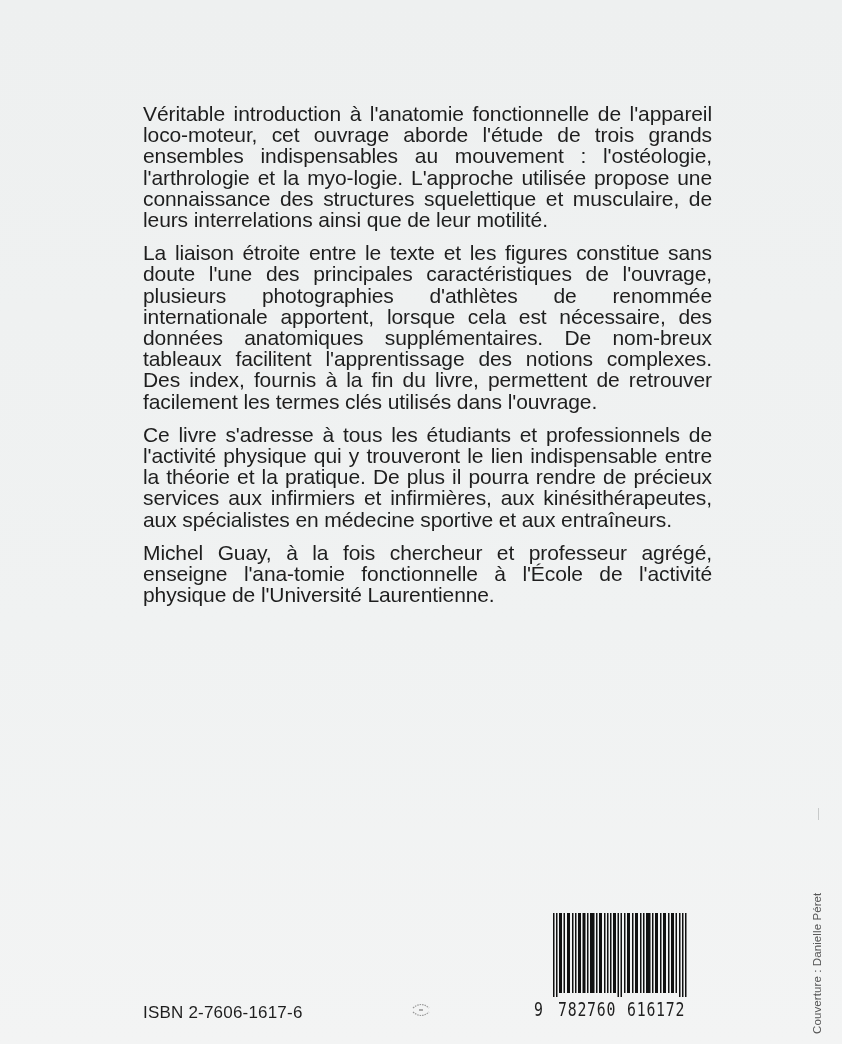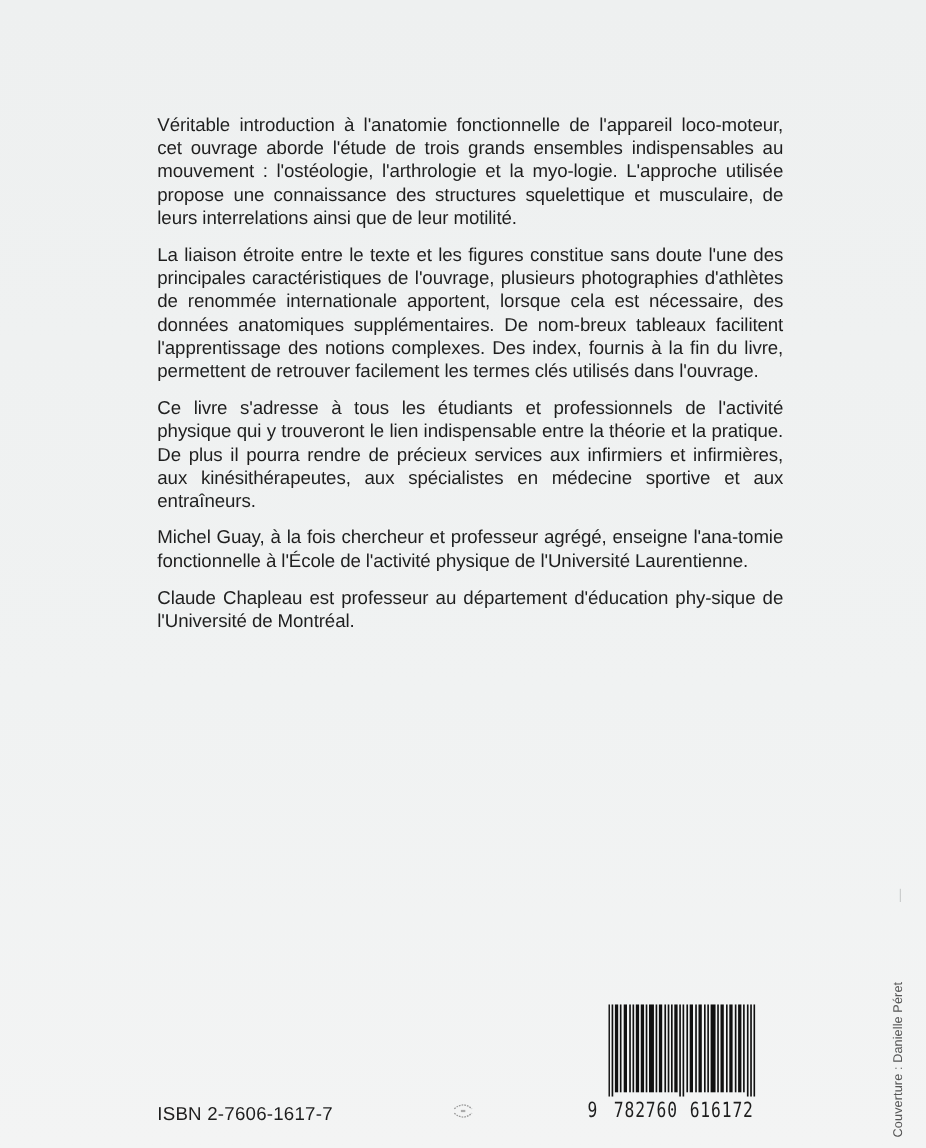--- a/index.html
+++ b/index.html
@@ -19,21 +19,21 @@
       position: absolute;
       left: 0; top: 0;
       width: 842px; height: 1044px;
       background: linear-gradient(180deg, #eef0f0 0%, #f0f2f2 60%, #f3f4f4 100%);
     }
     .body-text {
       position: absolute;
       left: 143px;
       top: 103px;
       width: 569px;
-      font-size: 17px;
+      font-size: 21px;
       line-height: 21.2px;
       letter-spacing: -0.1px;
       font-weight: 300;
     }
     .body-text p {
       margin: 0 0 12px 0;
       text-align: justify;
       text-align-last: left;
       hyphens: manual;
     }
@@ -97,24 +97,23 @@
 </head>
 <body>
 
 <div class="page">
 
   <div class="body-text">
     <p>Véritable introduction à l'anatomie fonctionnelle de l'appareil loco-moteur, cet ouvrage aborde l'étude de trois grands ensembles indispensables au mouvement : l'ostéologie, l'arthrologie et la myo-logie. L'approche utilisée propose une connaissance des structures squelettique et musculaire, de leurs interrelations ainsi que de leur motilité.</p>
     <p>La liaison étroite entre le texte et les figures constitue sans doute l'une des principales caractéristiques de l'ouvrage, plusieurs photographies d'athlètes de renommée internationale apportent, lorsque cela est nécessaire, des données anatomiques supplémentaires. De nom-breux tableaux facilitent l'apprentissage des notions complexes. Des index, fournis à la fin du livre, permettent de retrouver facilement les termes clés utilisés dans l'ouvrage.</p>
     <p>Ce livre s'adresse à tous les étudiants et professionnels de l'activité physique qui y trouveront le lien indispensable entre la théorie et la pratique. De plus il pourra rendre de précieux services aux infirmiers et infirmières, aux kinésithérapeutes, aux spécialistes en médecine sportive et aux entraîneurs.</p>
     <p class="italic">Michel Guay, à la fois chercheur et professeur agrégé, enseigne l'ana-tomie fonctionnelle à l'École de l'activité physique de l'Université Laurentienne.</p>
-    <p class="italic">Claude Chapleau est professeur au département d'éducation phy-sique de l'Université de Montréal.</p>
   </div>
 
-  <div class="isbn">ISBN 2-7606-1617-7</div>
+  <div class="isbn">ISBN 2-7606-1617-6</div>
 
   <div class="printed-stamp">
     <svg width="20" height="18" viewBox="0 0 20 18">
       <path d="M2 7 Q10 0 18 7" fill="none" stroke="#999" stroke-width="1.2" stroke-dasharray="1.5 1"></path>
       <path d="M2 11 Q10 18 18 11" fill="none" stroke="#999" stroke-width="1.2" stroke-dasharray="1.5 1"></path>
       <rect x="8" y="8" width="4" height="2" fill="#aaa"></rect>
     </svg>
   </div>
 
   <div class="barcode">

